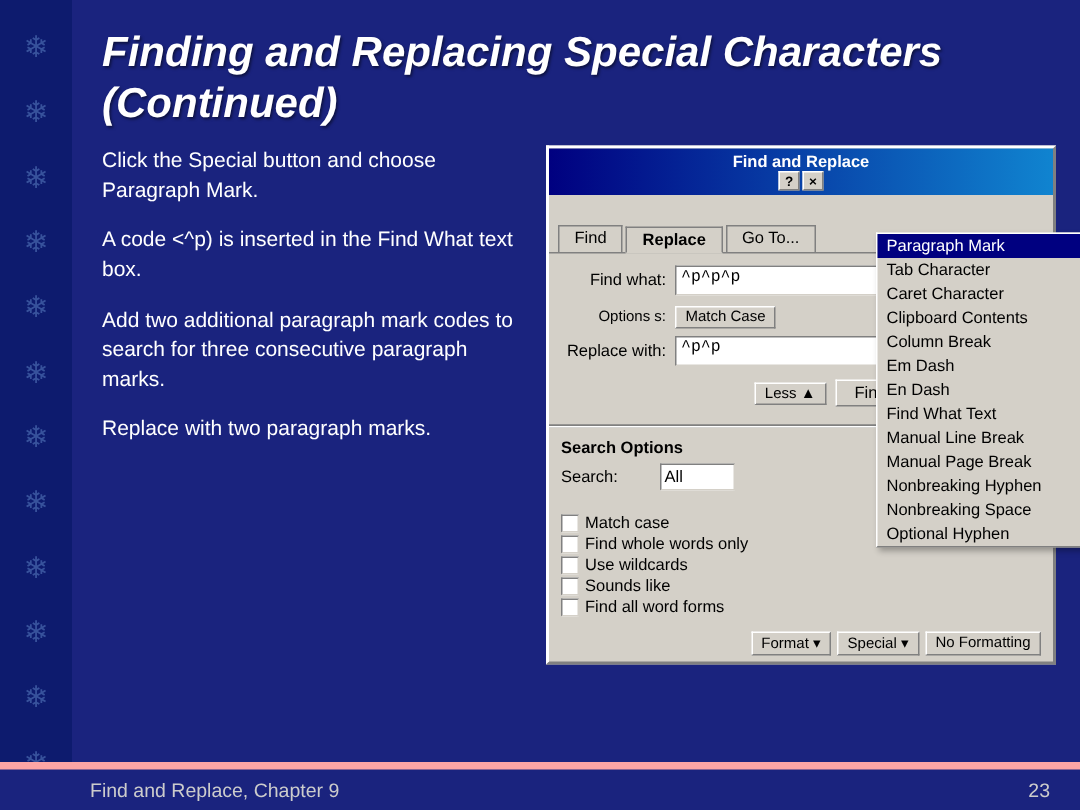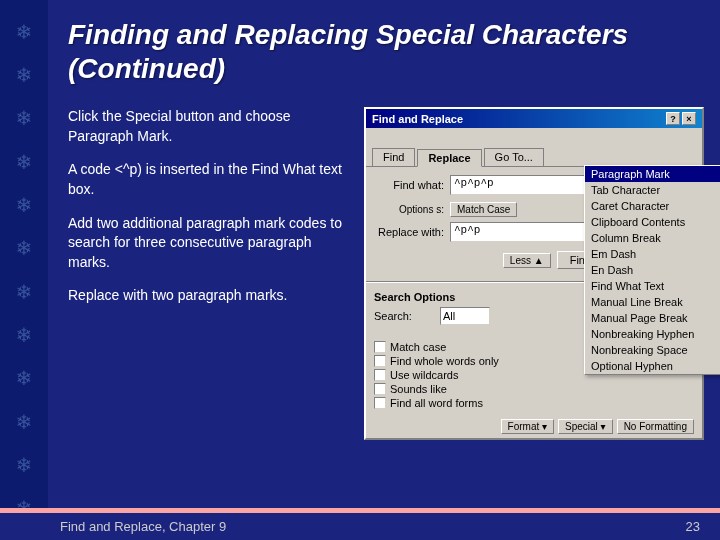--- a/index.html
+++ b/index.html
@@ -56,21 +56,21 @@
       flex-direction: column;
     }
 
     
     .title {
       font-style: italic;
       font-size: 28px;
       font-weight: bold;
       color: #ffffff;
       line-height: 1.2;
-      margin-bottom: 22px;
+      margin-bottom: 12px;
       text-shadow: 1px 1px 2px rgba(0,0,0,0.5);
     }
 
     
     .content-row {
       display: flex;
       flex: 1;
       gap: 16px;
     }
 
@@ -119,20 +119,21 @@
 
     .dialog-titlebar {
       background: linear-gradient(to right, #000080, #1084d0);
       color: white;
       padding: 3px 6px;
       display: flex;
       justify-content: space-between;
       align-items: center;
       font-size: 11px;
       font-weight: bold;
+      flex-direction: column;
     }
 
     .dialog-titlebar-buttons {
       display: flex;
       gap: 2px;
     }
 
     .titlebar-btn {
       background: #d4d0c8;
       border: 1px solid;

